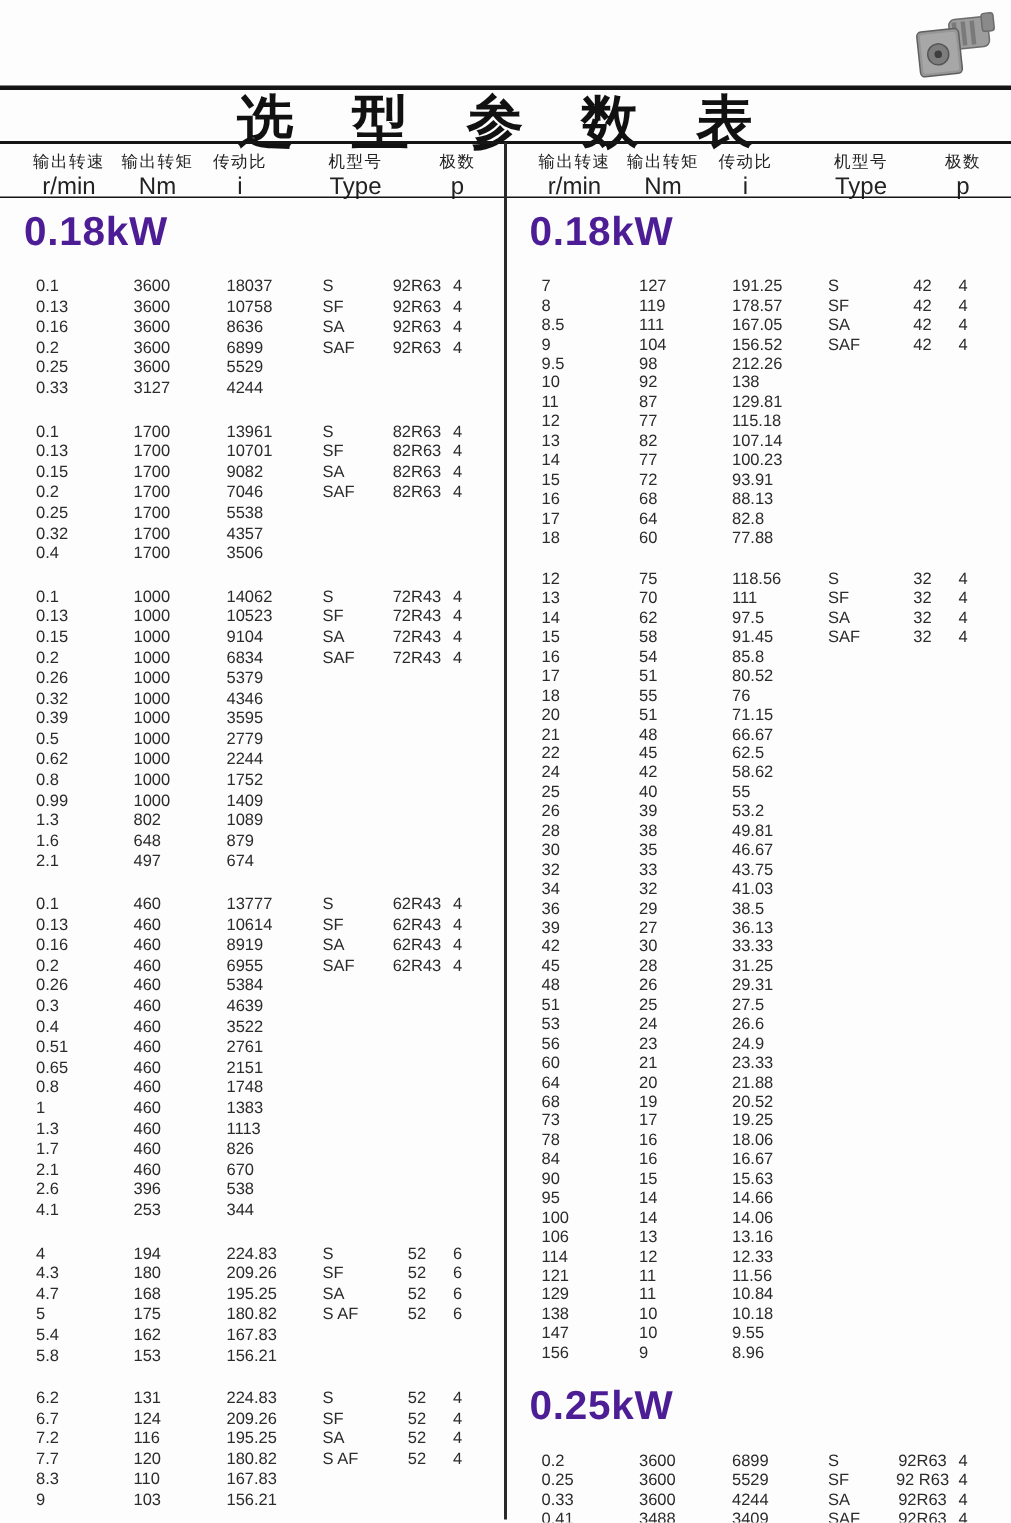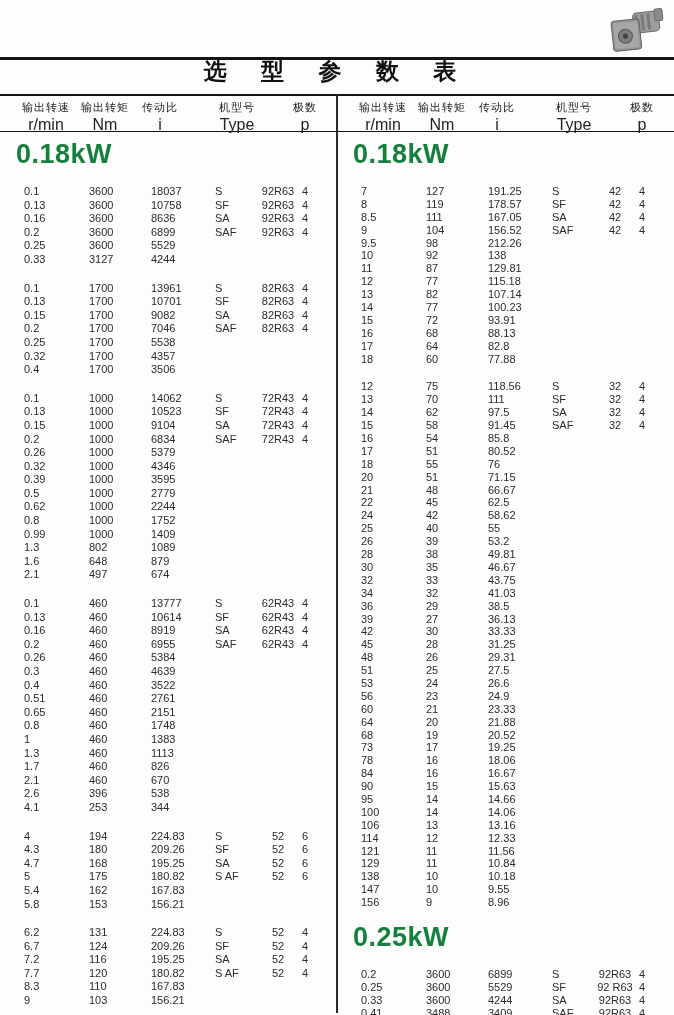--- a/index.html
+++ b/index.html
@@ -16,42 +16,42 @@
   
   .rule{position:absolute;left:0;width:674px;background:#151515;}
   .top-rule{top:57px;height:3px;}
   .title-rule{top:94px;height:2px;}
   .header-rule{top:131px;height:1px;}
   .v-divider{position:absolute;left:336px;top:95px;width:2px;height:918px;background:#2a2a2a;}
 
   
   .title{
     position:absolute;top:56px;left:0;width:674px;
-    text-align:center;font-size:23px;font-weight:700;color:#111;
+    text-align:center;font-size:38px;font-weight:700;color:#111;
     letter-spacing:14px;white-space:nowrap;
   }
 
   
   .photo{position:absolute;top:5px;right:6px;width:62px;height:52px;}
 
   
   .hdr-group{position:absolute;top:100px;width:337px;height:31px;}
   .hdr-group.left{left:0;}
   .hdr-group.right{left:337px;}
   .hdr-cell{position:absolute;width:64px;text-align:center;}
   .hdr-label{position:absolute;top:0;width:100%;font-size:11px;color:#222;letter-spacing:1px;}
   .hdr-unit{position:absolute;top:16px;width:100%;font-size:16px;color:#222;}
   .hp1{left:14px;} .hp2{left:73px;} .hp3{left:128px;} .hp4{left:205px;} .hp5{left:273px;}
 
   
   .data-col{position:absolute;top:133px;width:337px;height:882px;overflow:hidden;}
   .data-col.left{left:0;}
   .data-col.right{left:337px;}
   .kw-heading{
-    font-size:27px;font-weight:800;color:#15803d;
+    font-size:27px;font-weight:800;color:#4c1d95;
     margin:6px 0 8px 16px;letter-spacing:0.5px;
   }
   .block{position:relative;margin-bottom:13px;margin-top:15px;}
   .row{position:relative;}
   .data-col.left  .row{height:13.6px;}
   .data-col.right .row{height:12.9px;}
   .row span{position:absolute;top:0;font-size:11px;white-space:nowrap;color:#2b2b2b;}
   .c1{left:24px;}
   .c2{left:89px;}
   .c3{left:151px;}

